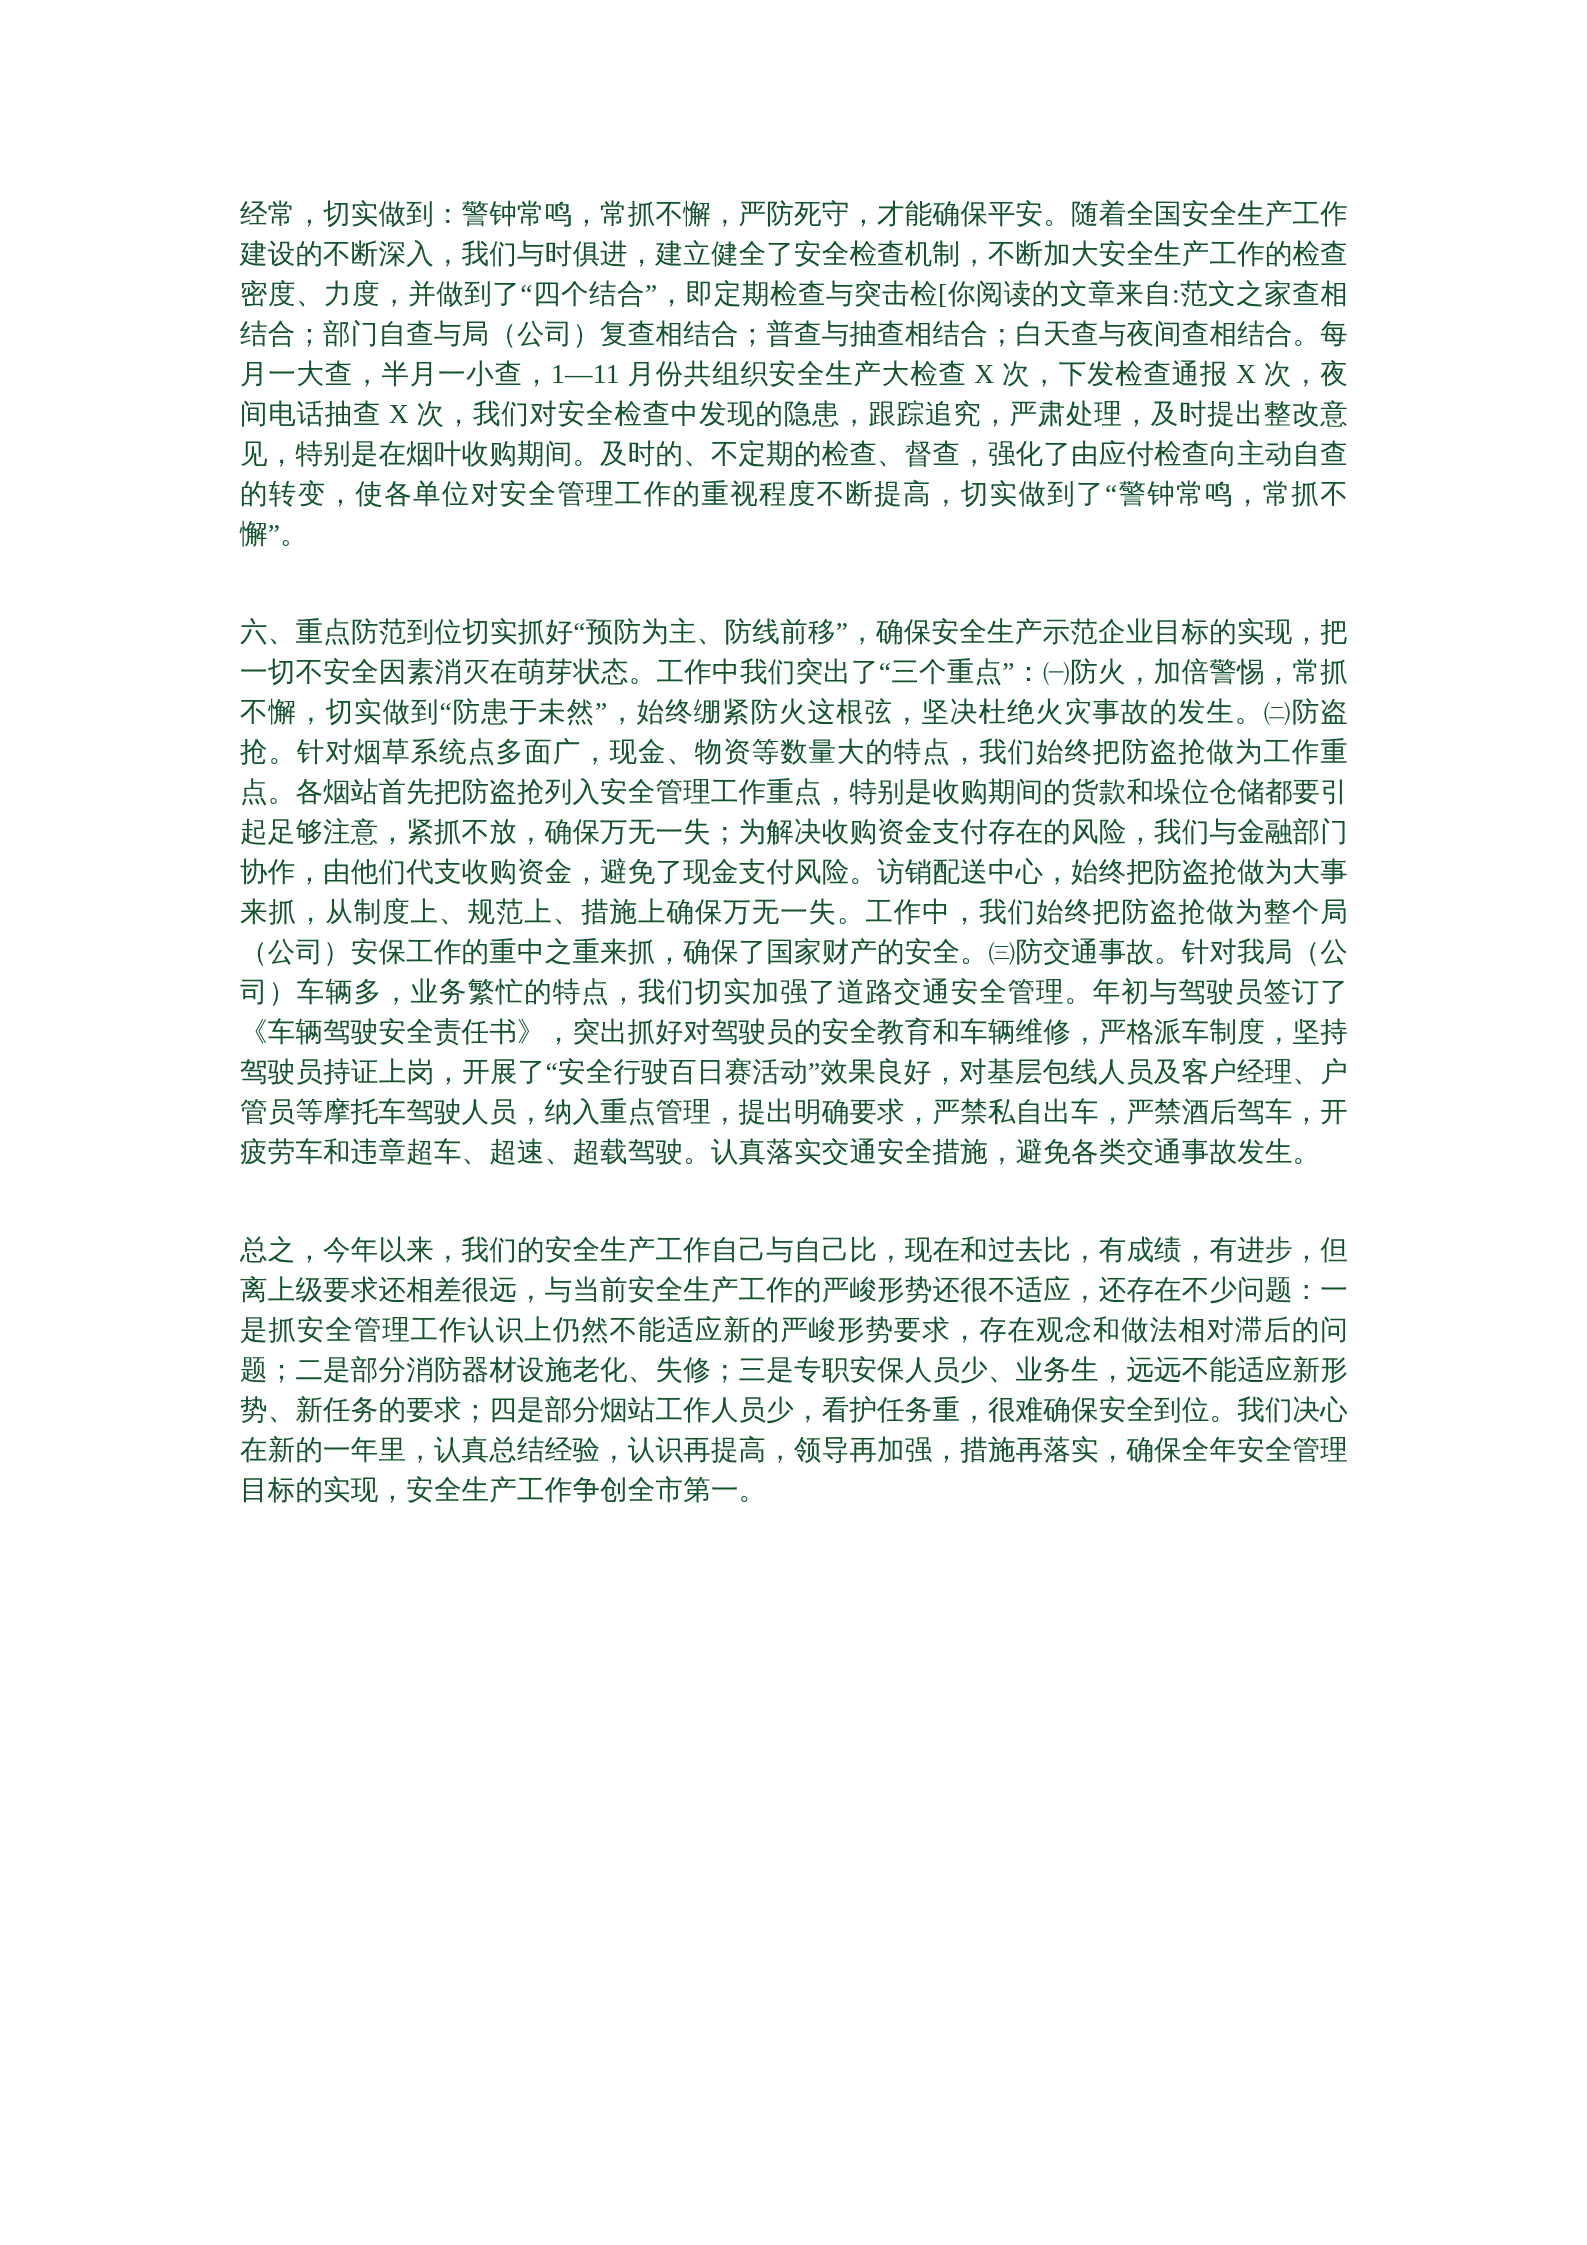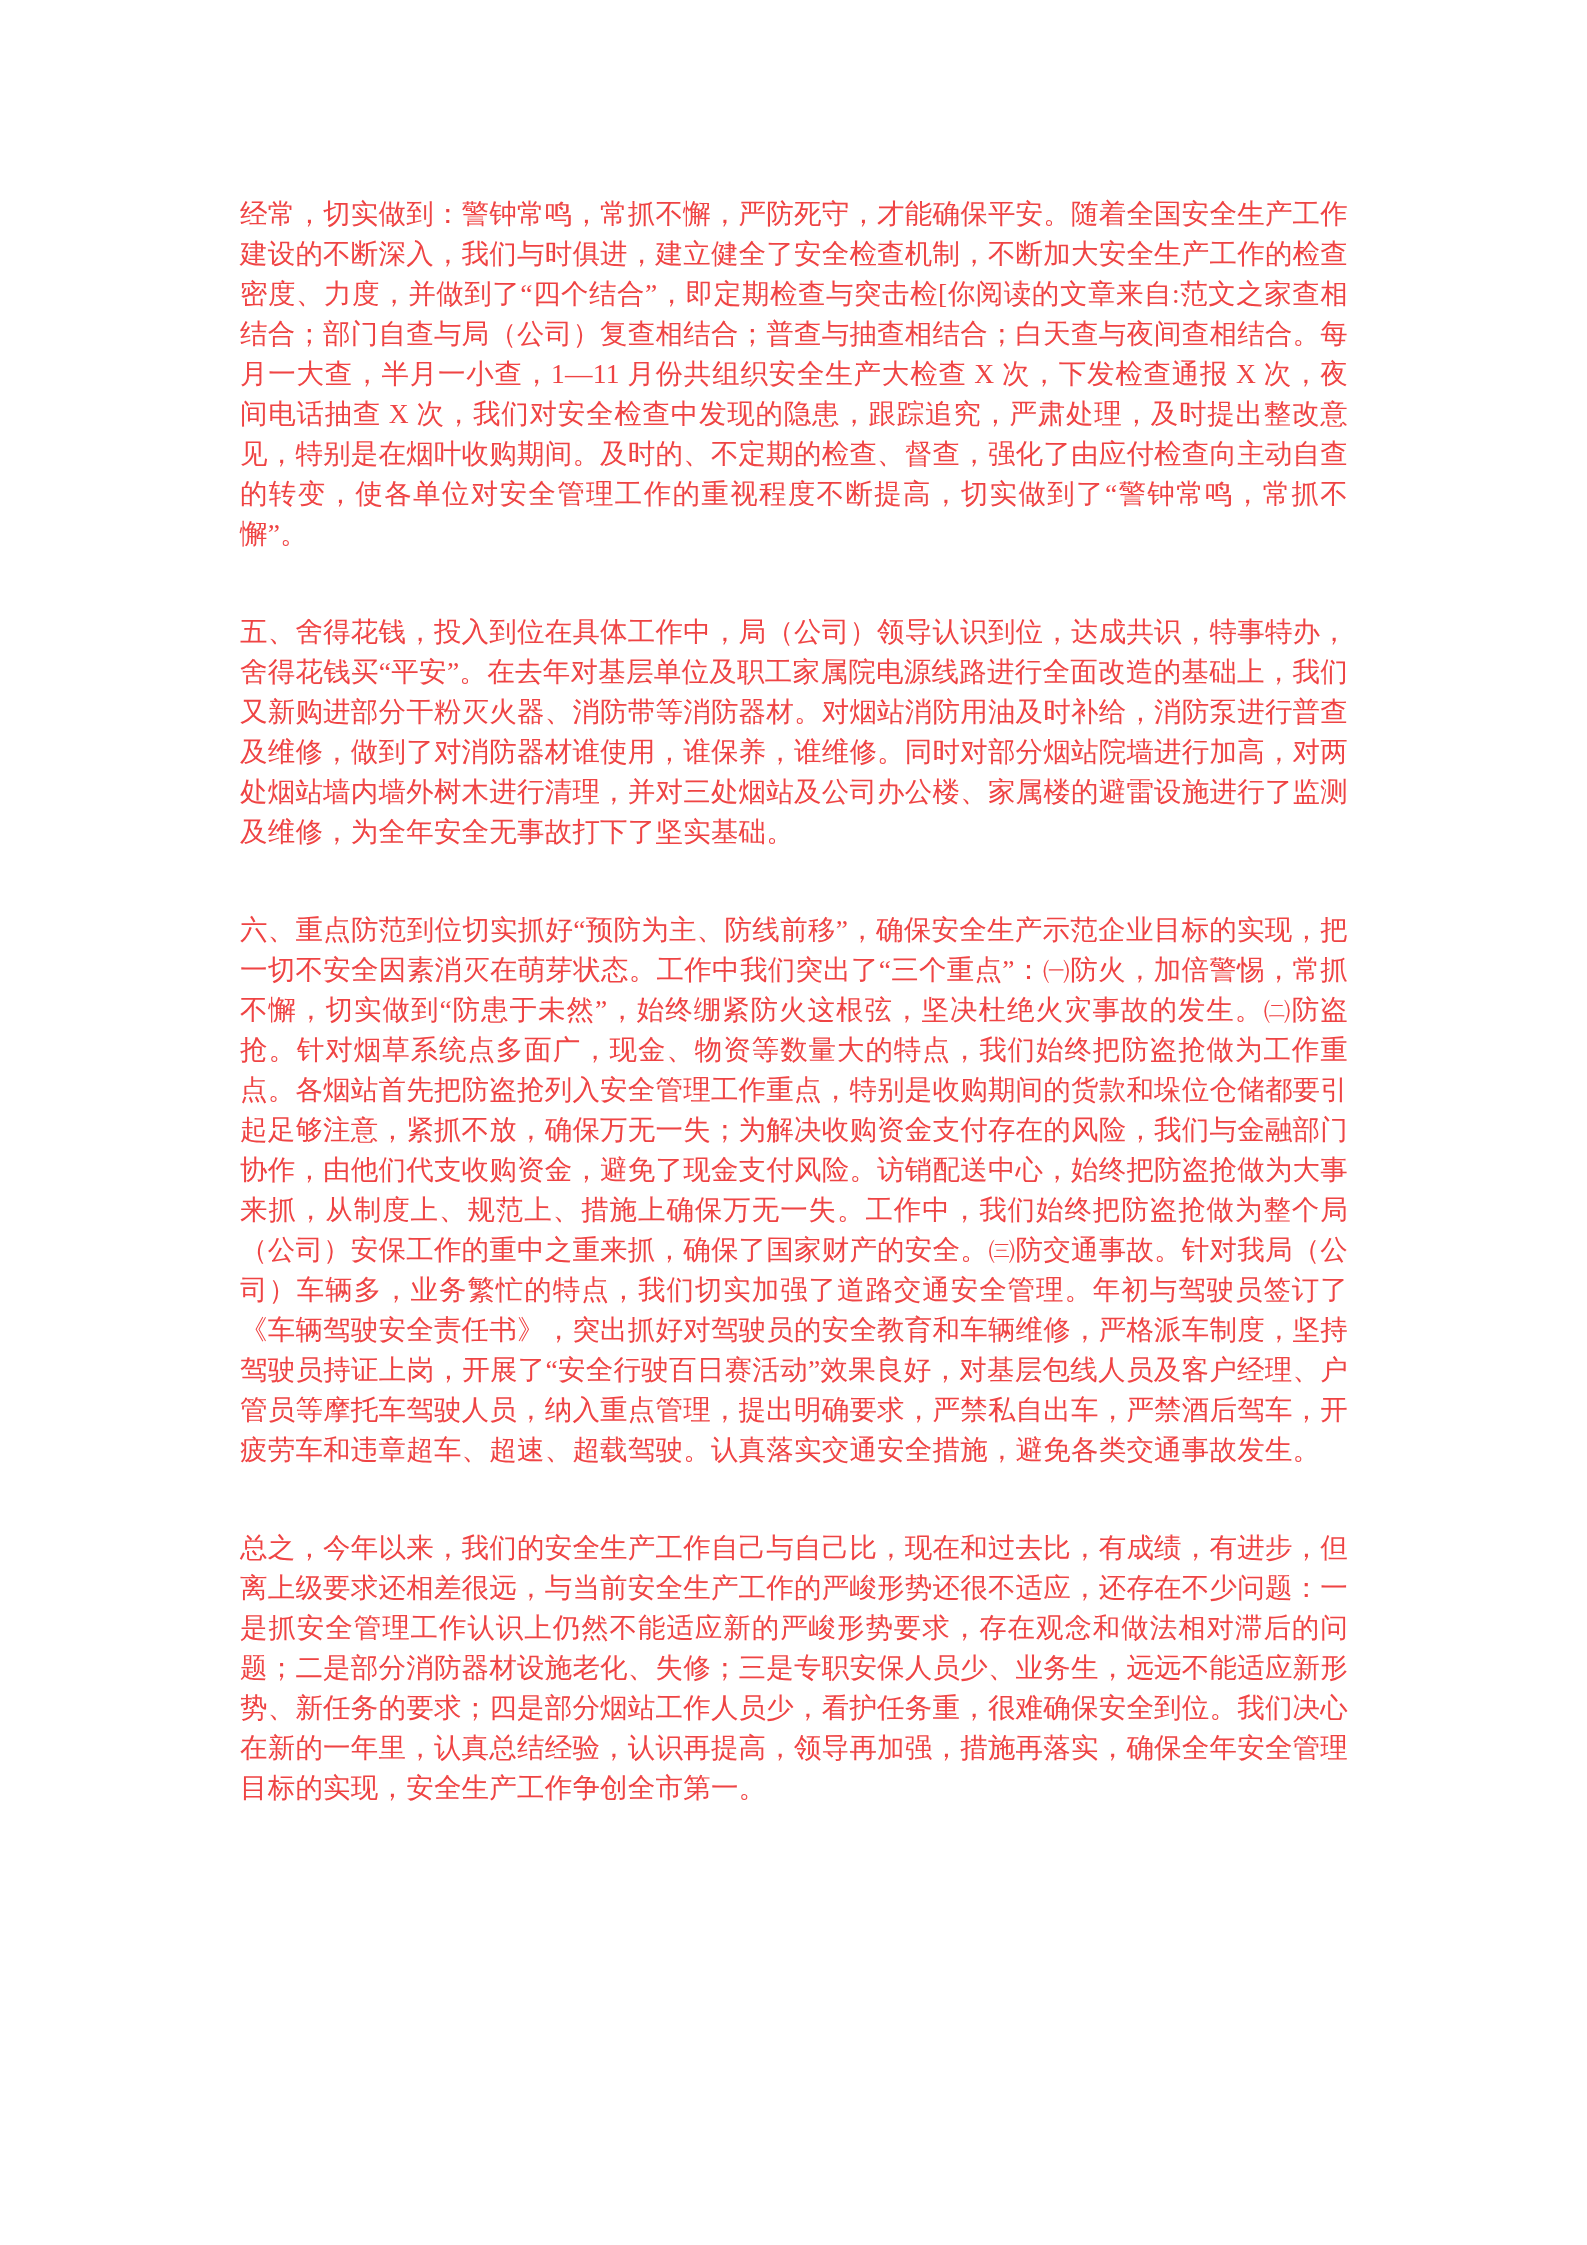--- a/index.html
+++ b/index.html
@@ -15,36 +15,35 @@
     overflow: hidden;
   }
   .text-block {
     position: absolute;
     left: 240px;
     top: 194px;
     width: 1108px;
     font-family: "Liberation Serif", "DejaVu Serif", serif;
     font-size: 27.5px;
     line-height: 40px;
-    color: #ef4444;
+    color: #14532d;
     text-align: justify;
     letter-spacing: 0.2px;
   }
   .para {
     margin: 0 0 58px 0;
     padding: 0;
     word-break: break-all;
   }
   .para:last-child {
     margin-bottom: 16px;
   }
 </style>
 </head>
 <body>
 
 <div class="page">
   <div class="text-block">
     <p class="para">经常，切实做到：警钟常鸣，常抓不懈，严防死守，才能确保平安。随着全国安全生产工作建设的不断深入，我们与时俱进，建立健全了安全检查机制，不断加大安全生产工作的检查密度、力度，并做到了“四个结合”，即定期检查与突击检[你阅读的文章来自:范文之家查相结合；部门自查与局（公司）复查相结合；普查与抽查相结合；白天查与夜间查相结合。每月一大查，半月一小查，1—11 月份共组织安全生产大检查 X 次，下发检查通报 X 次，夜间电话抽查 X 次，我们对安全检查中发现的隐患，跟踪追究，严肃处理，及时提出整改意见，特别是在烟叶收购期间。及时的、不定期的检查、督查，强化了由应付检查向主动自查的转变，使各单位对安全管理工作的重视程度不断提高，切实做到了“警钟常鸣，常抓不懈”。</p>
-    <p class="para">五、舍得花钱，投入到位在具体工作中，局（公司）领导认识到位，达成共识，特事特办，舍得花钱买“平安”。在去年对基层单位及职工家属院电源线路进行全面改造的基础上，我们又新购进部分干粉灭火器、消防带等消防器材。对烟站消防用油及时补给，消防泵进行普查及维修，做到了对消防器材谁使用，谁保养，谁维修。同时对部分烟站院墙进行加高，对两处烟站墙内墙外树木进行清理，并对三处烟站及公司办公楼、家属楼的避雷设施进行了监测及维修，为全年安全无事故打下了坚实基础。</p>
     <p class="para">六、重点防范到位切实抓好“预防为主、防线前移”，确保安全生产示范企业目标的实现，把一切不安全因素消灭在萌芽状态。工作中我们突出了“三个重点”：㈠防火，加倍警惕，常抓不懈，切实做到“防患于未然”，始终绷紧防火这根弦，坚决杜绝火灾事故的发生。㈡防盗抢。针对烟草系统点多面广，现金、物资等数量大的特点，我们始终把防盗抢做为工作重点。各烟站首先把防盗抢列入安全管理工作重点，特别是收购期间的货款和垛位仓储都要引起足够注意，紧抓不放，确保万无一失；为解决收购资金支付存在的风险，我们与金融部门协作，由他们代支收购资金，避免了现金支付风险。访销配送中心，始终把防盗抢做为大事来抓，从制度上、规范上、措施上确保万无一失。工作中，我们始终把防盗抢做为整个局（公司）安保工作的重中之重来抓，确保了国家财产的安全。㈢防交通事故。针对我局（公司）车辆多，业务繁忙的特点，我们切实加强了道路交通安全管理。年初与驾驶员签订了《车辆驾驶安全责任书》，突出抓好对驾驶员的安全教育和车辆维修，严格派车制度，坚持驾驶员持证上岗，开展了“安全行驶百日赛活动”效果良好，对基层包线人员及客户经理、户管员等摩托车驾驶人员，纳入重点管理，提出明确要求，严禁私自出车，严禁酒后驾车，开疲劳车和违章超车、超速、超载驾驶。认真落实交通安全措施，避免各类交通事故发生。</p>
     <p class="para">总之，今年以来，我们的安全生产工作自己与自己比，现在和过去比，有成绩，有进步，但离上级要求还相差很远，与当前安全生产工作的严峻形势还很不适应，还存在不少问题：一是抓安全管理工作认识上仍然不能适应新的严峻形势要求，存在观念和做法相对滞后的问题；二是部分消防器材设施老化、失修；三是专职安保人员少、业务生，远远不能适应新形势、新任务的要求；四是部分烟站工作人员少，看护任务重，很难确保安全到位。我们决心在新的一年里，认真总结经验，认识再提高，领导再加强，措施再落实，确保全年安全管理目标的实现，安全生产工作争创全市第一。</p>
   </div>
 </div>
 
 </body></html>

